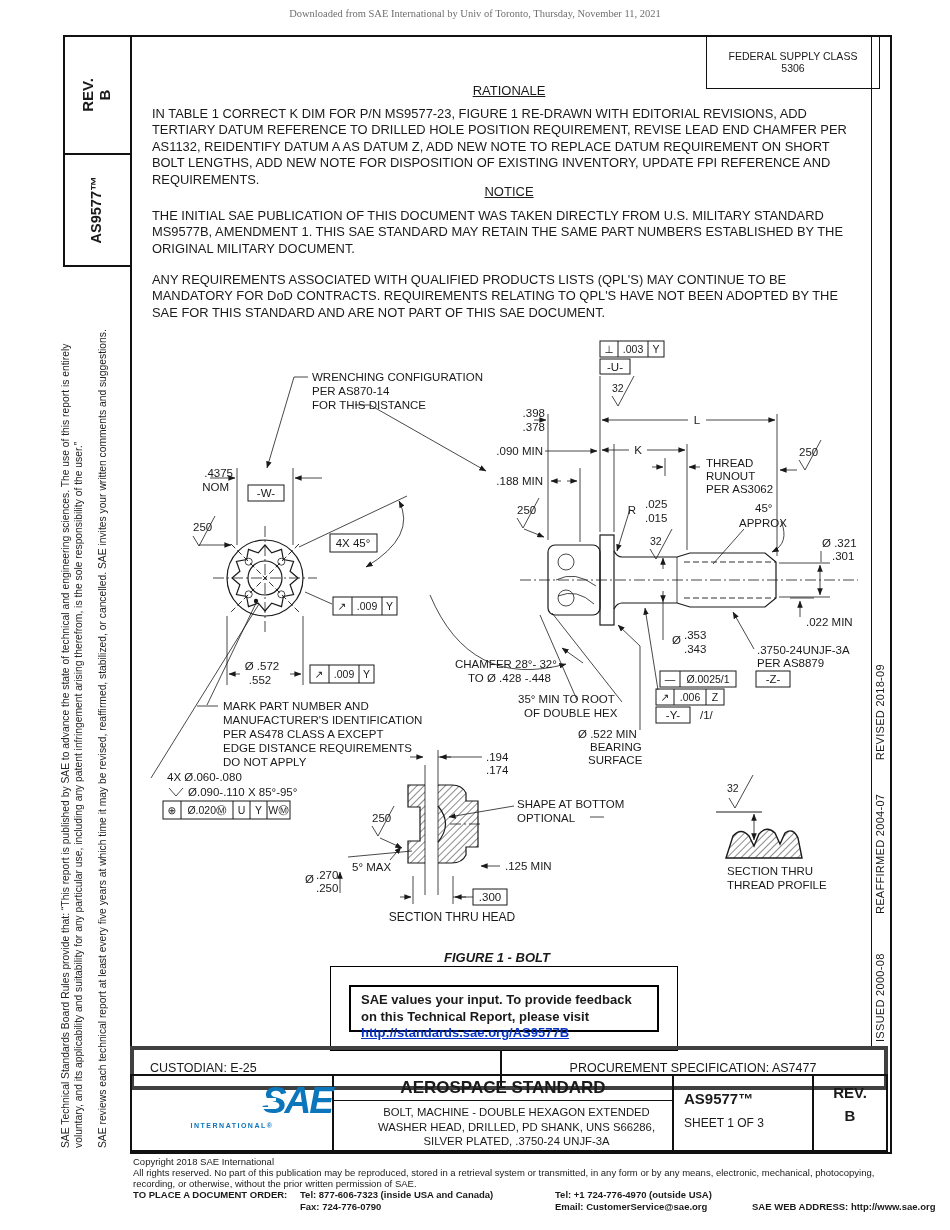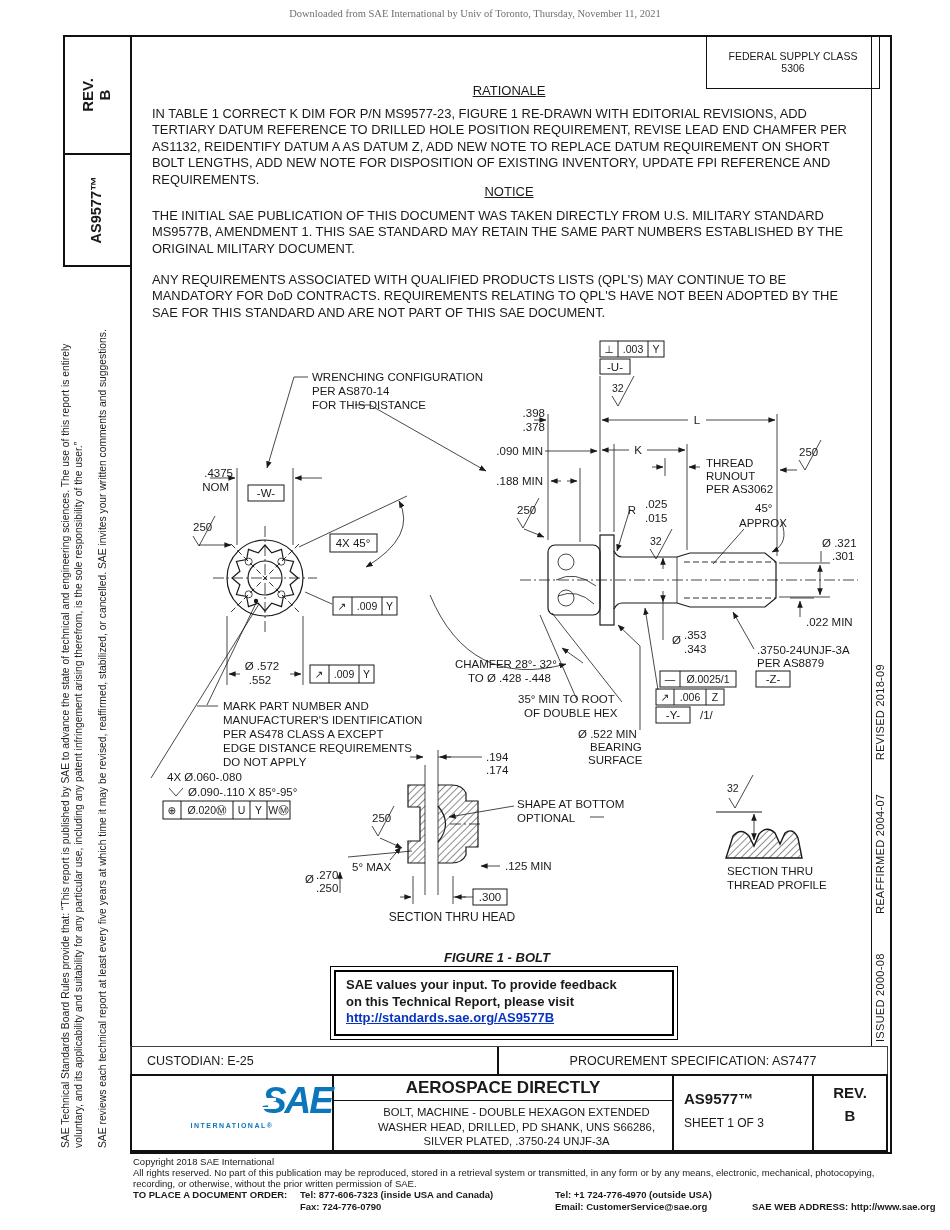--- a/index.html
+++ b/index.html
@@ -14,28 +14,28 @@
   .rotc{position:absolute;display:flex;align-items:center;justify-content:center;
         transform:rotate(-90deg);text-align:center;}
   .sidetxt{font-size:10.3px;color:#222;}
   .fsc{left:706px;top:35px;width:172px;height:53px;border:1.5px solid #111;border-top:none;
        display:flex;flex-direction:column;align-items:center;justify-content:center;font-size:10.5px;}
   .sect-title{left:130px;width:758px;text-align:center;font-size:13px;text-decoration:underline;}
   .bodytxt{left:152px;width:697px;font-size:12.9px;line-height:16.4px;}
   .stripline{left:871px;top:35px;height:1011px;border-left:1.5px solid #111;}
   .dates{font-size:11px;letter-spacing:.3px;}
   .dates span{margin-left:0;}
-  .fb{left:330px;top:966px;width:348px;height:74px;border:1px solid #000;padding:3px;box-sizing:border-box;}
+  .fb{left:330px;top:966px;width:348px;height:85px;border:1px solid #000;padding:18px;box-sizing:border-box;}
   .fbi{border:2.5px solid #000;width:100%;height:100%;box-sizing:border-box;padding:5px 0 0 10px;
        font-size:13px;font-weight:bold;line-height:16.5px;}
   .fbl{color:#0633c4;text-decoration:underline;font-weight:bold;}
   .proj{left:690px;top:957px;width:177px;height:89px;border:1.5px solid #111;box-sizing:border-box;}
   .projt{border-bottom:1.5px solid #111;height:26px;display:flex;align-items:center;justify-content:center;
          font-size:10.5px;}
-  .cust{left:130px;top:1046px;width:758px;height:30px;border:1px solid #404040;box-sizing:border-box;
+  .cust{left:130px;top:1046px;width:758px;height:44px;border:4px solid #404040;box-sizing:border-box;
         display:flex;}
   .custL{width:368px;border-right:2px solid #111;display:flex;align-items:center;padding-left:16px;
          font-size:12.5px;box-sizing:border-box;}
   .custR{flex:1;display:flex;align-items:center;justify-content:center;font-size:12.5px;}
   .tblk{left:130px;top:1074px;width:758px;height:78px;border:2px solid #111;box-sizing:border-box;display:flex;}
   .cellLogo{width:200px;border-right:2px solid #111;position:relative;}
   .cellMain{width:340px;border-right:2px solid #111;box-sizing:border-box;}
   .cellNum{width:140px;border-right:2px solid #111;padding:6px 0 0 10px;box-sizing:border-box;}
   .cellRev{flex:1;text-align:center;padding-top:8px;}
   .asHead{text-align:center;font-size:17px;font-weight:bold;padding-top:2px;border-bottom:1.5px solid #111;
@@ -405,21 +405,21 @@
   <div class="abs tblk">
     <div class="cellLogo">
       <div class="abs" style="left:0;top:6px;width:200px;text-align:right;font-style:italic;font-weight:bold;
            font-size:37px;letter-spacing:-2px;color:#0b76bc;line-height:38px;">SAE</div>
       <div class="abs" style="left:58px;top:22px;width:86px;height:2.5px;background:#fff;"></div>
       <div class="abs" style="left:58px;top:31px;width:86px;height:2px;background:#fff;"></div>
       <div class="abs" style="left:0;top:46px;width:200px;text-align:center;font-size:7px;font-weight:bold;
            letter-spacing:1.5px;color:#0b76bc;">INTERNATIONAL®</div>
     </div>
     <div class="cellMain">
-      <div class="asHead">AEROSPACE DIRECTLY</div>
+      <div class="asHead">AEROSPACE STANDARD</div>
       <div class="asSub">
         <div>BOLT, MACHINE - DOUBLE HEXAGON EXTENDED</div>
         <div>WASHER HEAD, DRILLED, PD SHANK, UNS S66286,</div>
         <div>SILVER PLATED, .3750-24 UNJF-3A</div>
       </div>
     </div>
     <div class="cellNum">
       <div style="font-size:15px;font-weight:bold;padding-top:8px;">AS9577™</div>
       <div style="font-size:12px;padding-top:9px;">SHEET 1 OF 3</div>
     </div>

